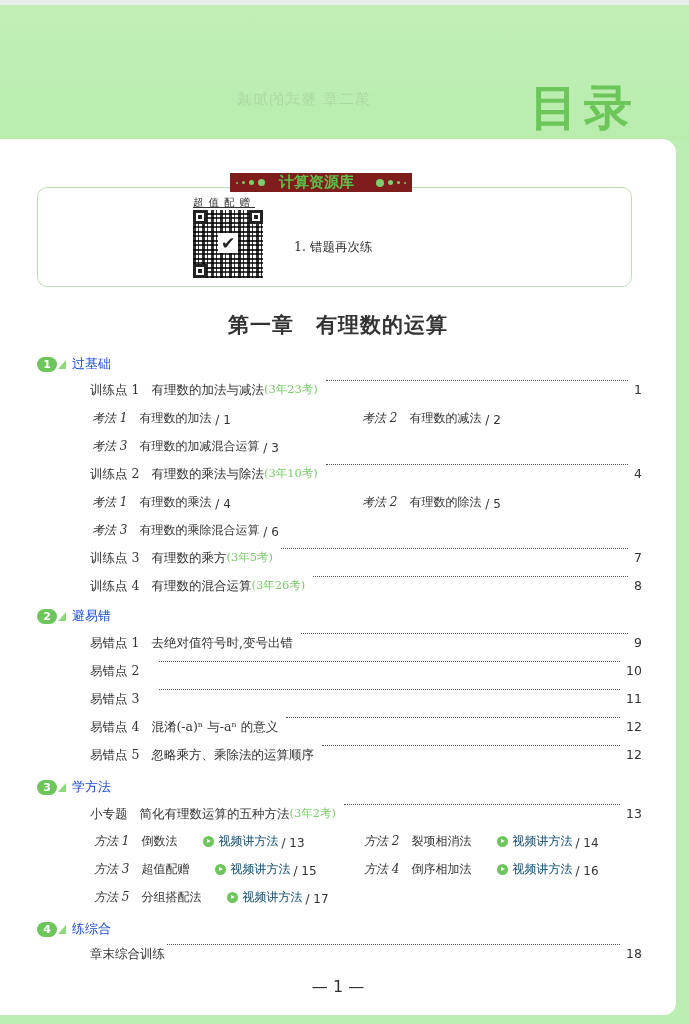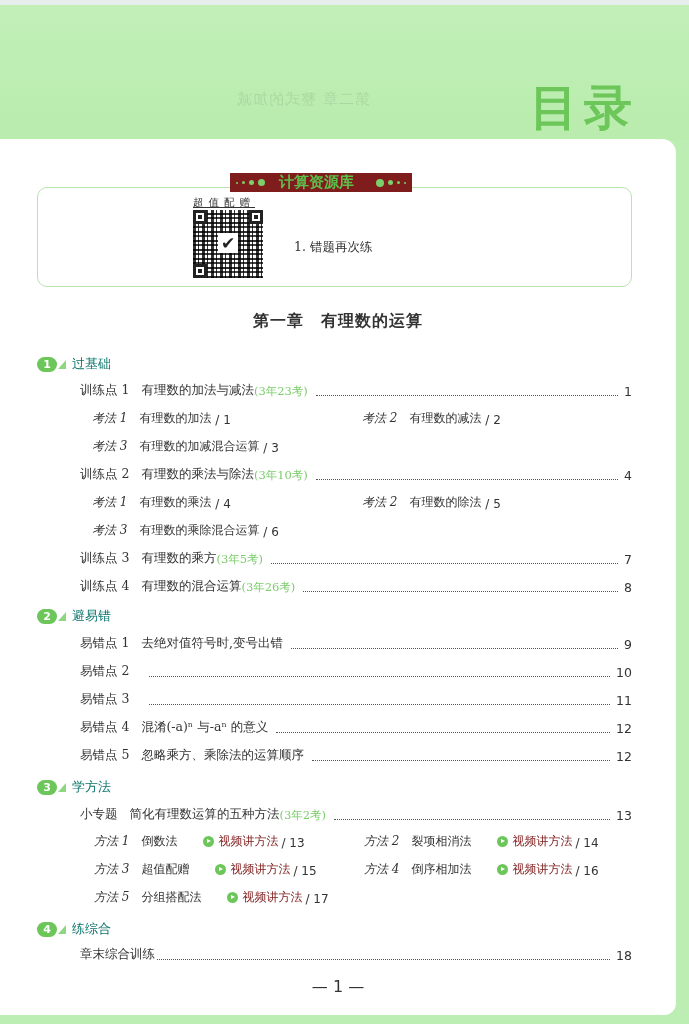--- a/index.html
+++ b/index.html
@@ -22,34 +22,34 @@
   .qr-label { position:absolute; left:193px; top:196px; font-size:10.5px; letter-spacing:5px; color:#333;text-decoration:underline; }
   .qr { position:absolute; left:193px; top:210px; width:70px; height:68px;
         background-image:
           repeating-linear-gradient(90deg,#333 0 3px,#fff 3px 5px,#333 5px 6px,#fff 6px 9px),
           repeating-linear-gradient(0deg,#333 0 2px,#fff 2px 5px,#444 5px 7px,#fff 7px 9px);
         background-blend-mode:multiply; }
   .qr .finder { position:absolute; width:14px; height:14px; border:3px solid #222; background:#fff; box-sizing:border-box; }
   .qr .finder::after { content:""; position:absolute; left:2px; top:2px; width:4px; height:4px; background:#222; }
   .qr .check { position:absolute; left:25px; top:23px; width:20px; height:20px; background:#fff; font-family:"DejaVu Sans",sans-serif; font-size:17px; line-height:20px; text-align:center; color:#222; font-weight:bold; }
   .perks { position:absolute; left:294px; top:203px; font-size:12.5px; line-height:22.5px; color:#333;margin-top:33px; }
-  .chapter { position:absolute; left:0; width:676px; top:311px; text-align:center; font-family:"DejaVu Sans",sans-serif; font-size:16px; font-weight:bold; color:#333; letter-spacing:1px; }
+  .chapter { position:absolute; left:0; width:676px; top:311px; text-align:center; font-family:"DejaVu Sans",sans-serif; font-size:21px; font-weight:bold; color:#333; letter-spacing:1px; }
   .sec { position:absolute; left:37px; display:flex; align-items:center; gap:4px; }
   .badge { width:20px; height:15px; border-radius:8px; background:#6cc65a; color:#fff; font-family:"DejaVu Sans",sans-serif; font-weight:bold; font-size:11px; line-height:15px; text-align:center; }
   .flag { width:0; height:0; border-left:8px solid transparent; border-bottom:9px solid #8ed77e; margin-left:-3px; margin-right:2px; }
-  .sec .t { font-family:"DejaVu Sans",sans-serif; font-size:13px; color:#0f766e; }
-  .row { position:absolute; left:80px; width:552px; display:flex; align-items:flex-end; font-size:12.5px; color:#333; white-space:nowrap; }
+  .sec .t { font-family:"DejaVu Sans",sans-serif; font-size:13px; color:#1d4ed8; }
+  .row { position:absolute; left:90px; width:552px; display:flex; align-items:flex-start; font-size:12.5px; color:#333; white-space:nowrap; }
   .row .k { margin-right:12px; }
   .row .meta { color:#7bcc6b; font-size:11.5px; }
   .row .lead { flex:1; margin:0 6px 0 8px; border-bottom:1.5px dotted #555; height:1px; transform:translateY(-3px); }
   .row .pg { font-family:"DejaVu Sans",sans-serif; font-size:12.5px; color:#333; }
   .sub { position:absolute; font-size:12px; color:#333; white-space:nowrap; display:flex; align-items:flex-end; font-family:"DejaVu Serif","Liberation Serif",serif; }
   .sub .k { margin-right:12px; font-style:italic; }
   .sub .pg { font-family:"DejaVu Sans",sans-serif; }
-  .sub .vid { color:#7f1d1d; font-family:"DejaVu Sans",sans-serif; font-size:12px; display:inline-flex; align-items:center; gap:4px; margin:0 3px 0 6px;padding-left:20px; }
+  .sub .vid { color:#0c4a6e; font-family:"DejaVu Sans",sans-serif; font-size:12px; display:inline-flex; align-items:center; gap:4px; margin:0 3px 0 6px;padding-left:20px; }
   .play { width:11px; height:11px; border-radius:50%; background:#6cc65a; position:relative; display:inline-block; }
   .play::after { content:""; position:absolute; left:4px; top:3px; border-left:4px solid #fff; border-top:2.5px solid transparent; border-bottom:2.5px solid transparent; }
   .footer { position:absolute; left:0; width:676px; top:977px; text-align:center; font-family:"DejaVu Sans",sans-serif; font-size:16px; color:#333; }
 </style>
 </head>
 <body>
 
 <div class="topband"></div>
 <div class="topstrip"></div>
 <div class="ghost">第二章 整式的加减</div>

